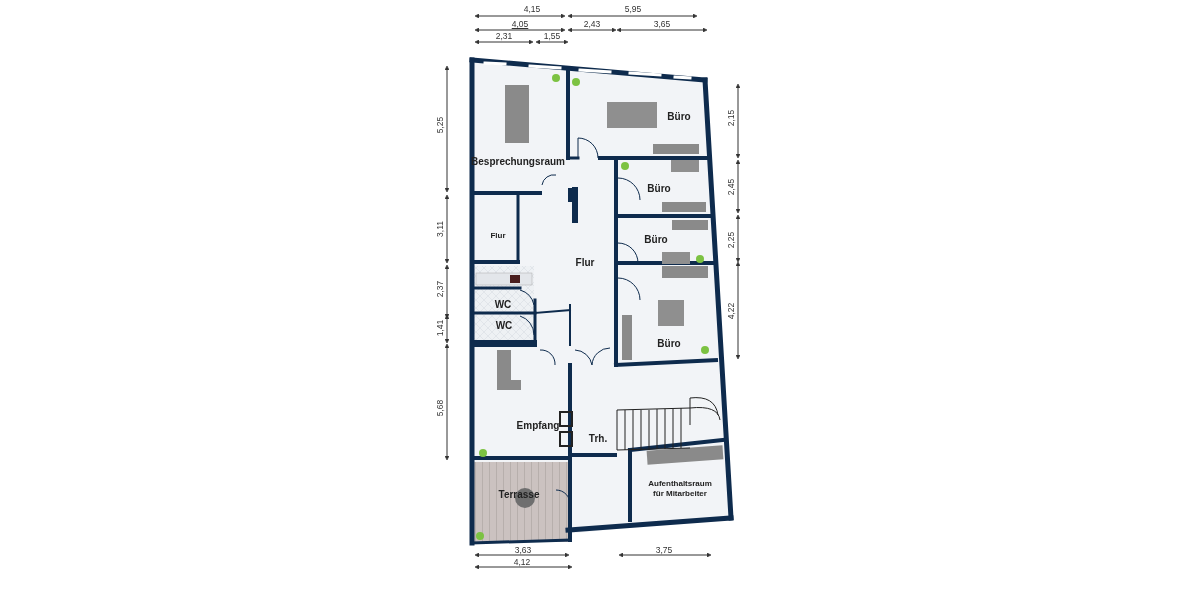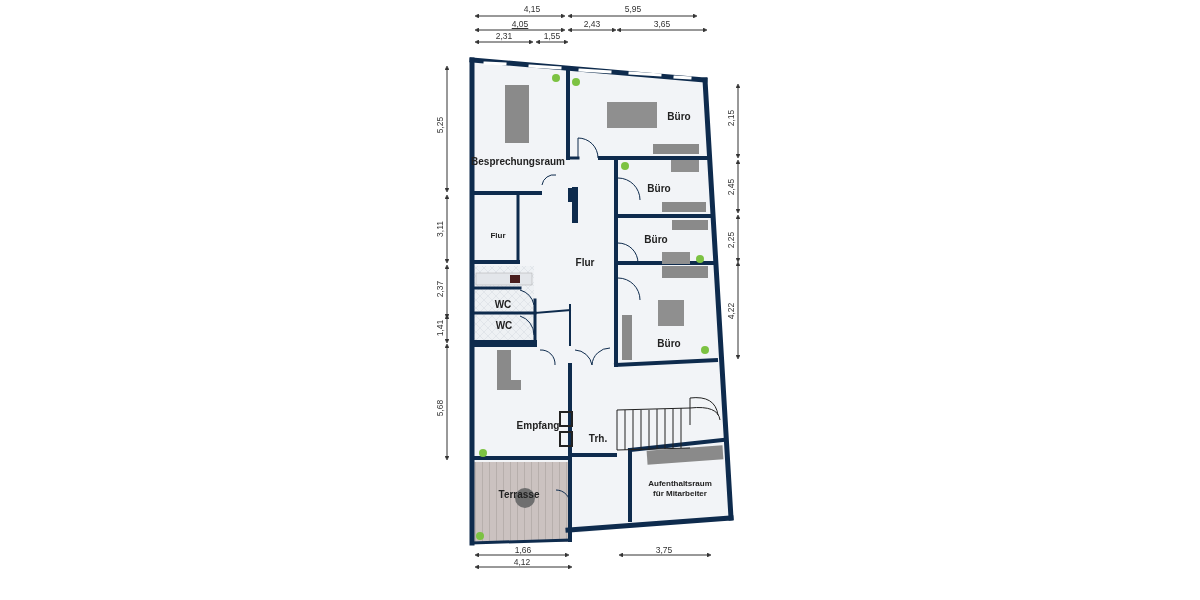--- a/index.html
+++ b/index.html
@@ -222,16 +222,16 @@
   <div class="dim-label vert" style="left:440px;top:229px;">3,11</div>
   <div class="dim-label vert" style="left:440px;top:289px;">2,37</div>
   <div class="dim-label vert" style="left:440px;top:328px;">1,41</div>
   <div class="dim-label vert" style="left:440px;top:408px;">5,68</div>
 
   <div class="dim-label vert" style="left:731px;top:118px;">2,15</div>
   <div class="dim-label vert" style="left:731px;top:187px;">2,45</div>
   <div class="dim-label vert" style="left:731px;top:240px;">2,25</div>
   <div class="dim-label vert" style="left:731px;top:311px;">4,22</div>
 
-  <div class="dim-label" style="left:523px;top:550px;">1,66</div>
+  <div class="dim-label" style="left:523px;top:550px;">3,63</div>
   <div class="dim-label" style="left:664px;top:550px;">3,75</div>
   <div class="dim-label" style="left:522px;top:562px;">4,12</div>
 </div>
 
 </body></html>

